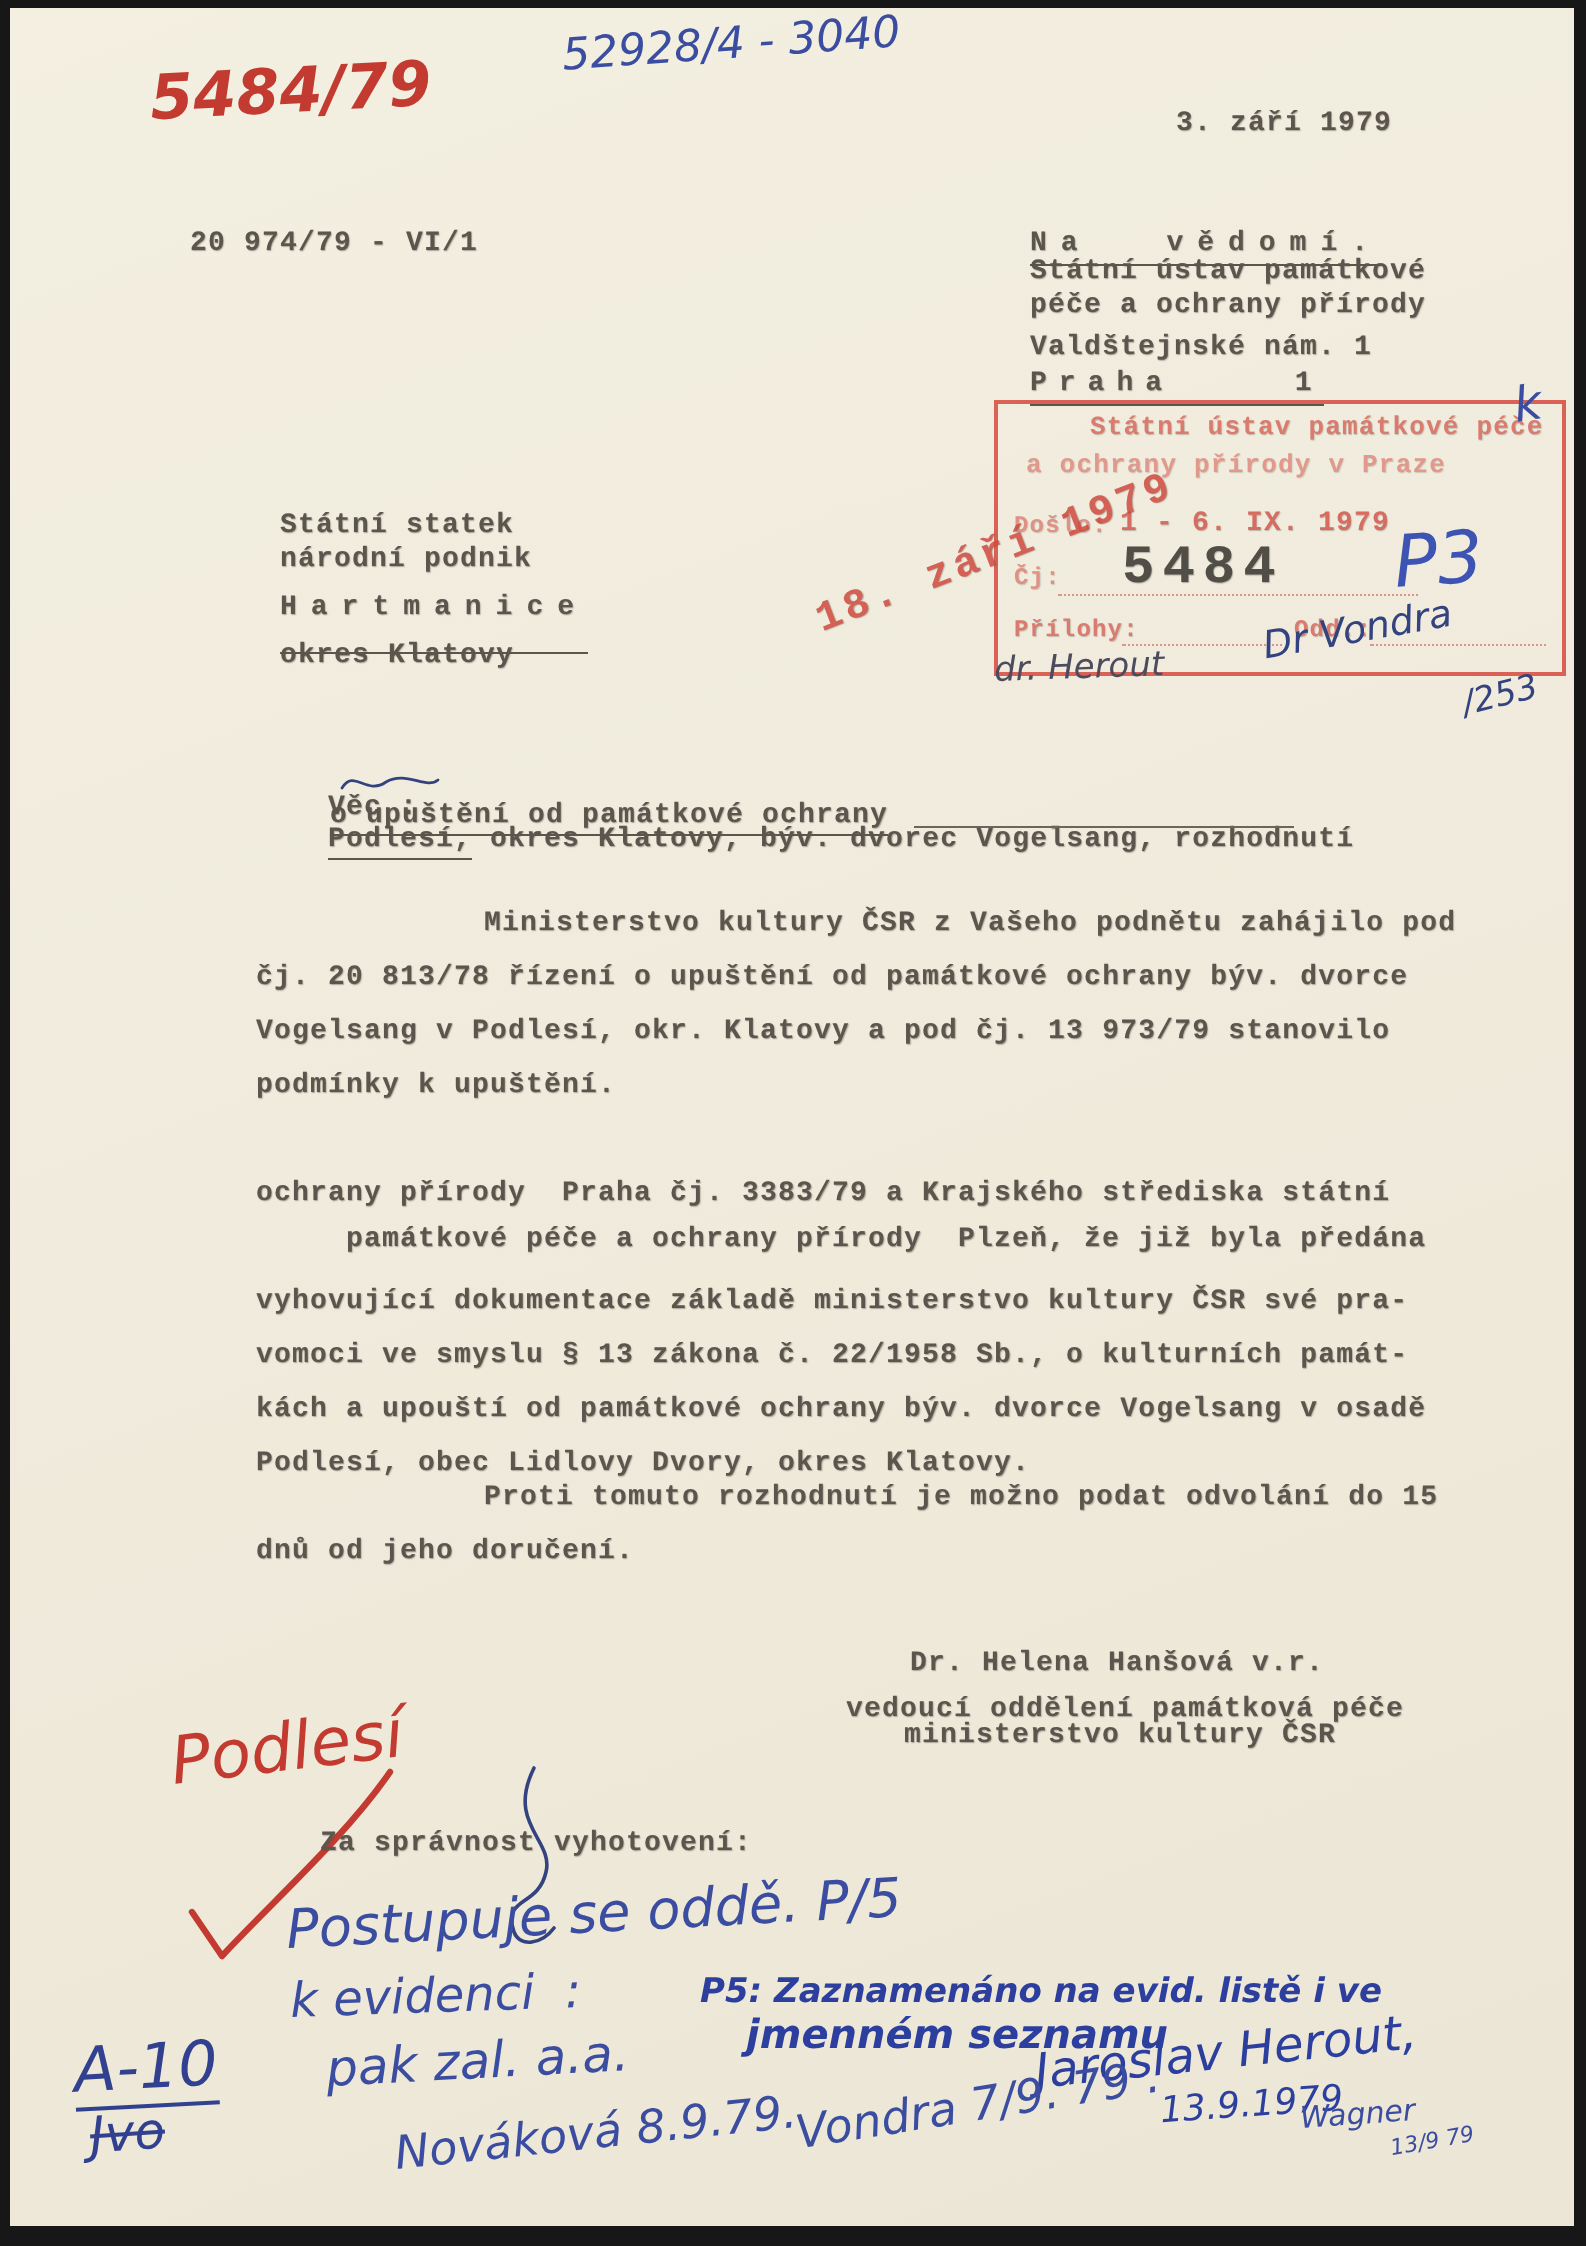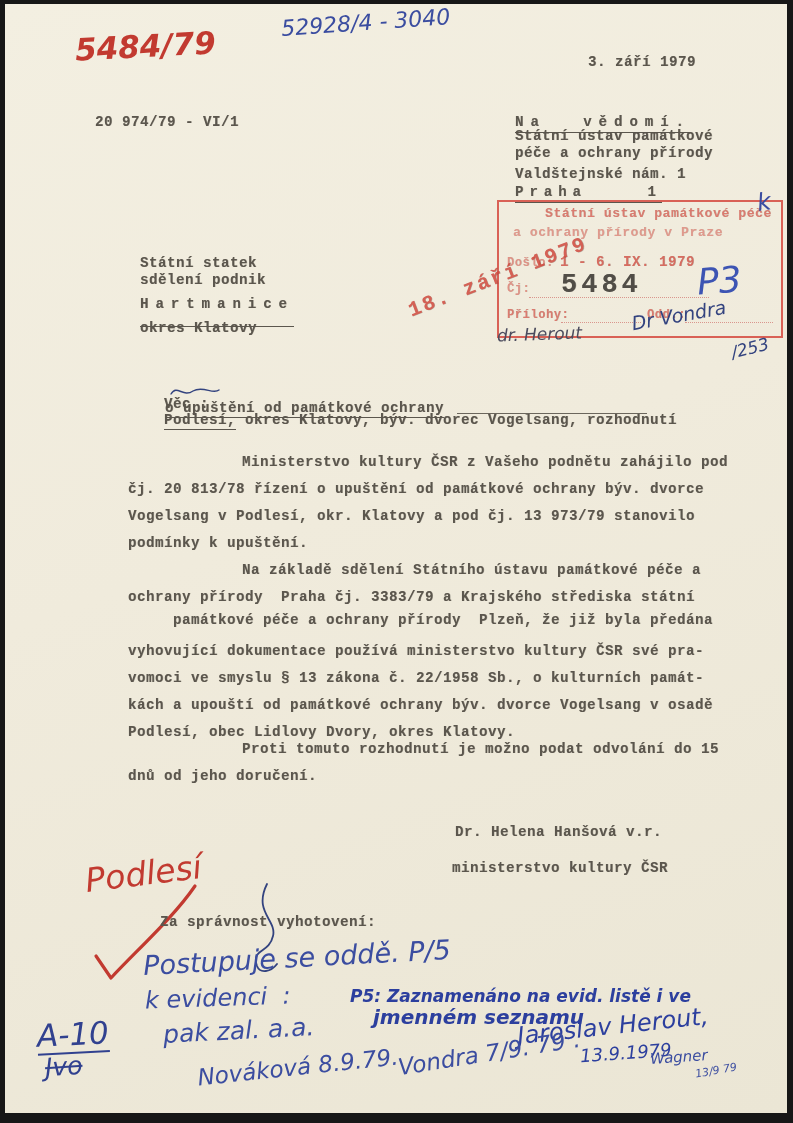--- a/index.html
+++ b/index.html
@@ -62,51 +62,51 @@
 
   <div class="t stamp-red" style="left:398px;top:262px;font-size:21px;letter-spacing:2px;transform:rotate(-21deg);opacity:.85;">18. září 1979</div>
 
   <div class="hw blue" style="left:752px;top:184px;font-size:24px;transform:rotate(-8deg);">k</div>
 
   <div class="hw" style="left:492px;top:320px;font-size:17px;color:#4c4c5e;transform:rotate(-2deg);">dr. Herout</div>
   <div class="hw" style="left:626px;top:300px;font-size:19px;color:#33437f;transform:rotate(-10deg);">Dr Vondra</div>
   <div class="hw" style="left:726px;top:334px;font-size:17px;color:#33437f;transform:rotate(-14deg);">/253</div>
 
   <div class="t" style="left:135px;top:251px;">Státní statek</div>
-  <div class="t" style="left:135px;top:268px;">sdělení podnik</div>
+  <div class="t" style="left:135px;top:268px;">národní podnik</div>
   <div class="t" style="left:135px;top:292px;letter-spacing:7px;border-bottom:1.6px solid currentColor;padding-bottom:14px;">Hartmanice</div>
   <div class="t" style="left:135px;top:316px;">okres Klatovy</div>
 
   <div class="t" style="left:123px;top:376px;">
     <span>Věc :</span>
     <span class="ul">Podlesí,</span><span> okres Klatovy, býv. dvorec Vogelsang, rozhodnutí</span>
   </div>
   <div class="t ul" style="left:160px;top:396px;">o upuštění od památkové ochrany</div>
   <div style="position:absolute;left:452px;top:396px;width:190px;height:13px;border-bottom:1.8px solid #6b665c;"></div>
   <svg style="left:162px;top:378px;" width="55" height="16" viewBox="0 0 55 16">
     <path d="M4,12 C10,2 16,16 26,9 C36,3 46,13 52,8" stroke="#33437f" stroke-width="1.4" fill="none" stroke-linecap="round"></path>
   </svg>
 
   <div class="t" style="left:237px;top:450px;">Ministerstvo kultury ČSR z Vašeho podnětu zahájilo pod</div>
   <div class="t" style="left:123px;top:477px;">čj. 20 813/78 řízení o upuštění od památkové ochrany býv. dvorce</div>
   <div class="t" style="left:123px;top:504px;">Vogelsang v Podlesí, okr. Klatovy a pod čj. 13 973/79 stanovilo</div>
   <div class="t" style="left:123px;top:531px;">podmínky k upuštění.</div>
 
-  <div class="t" style="left:237px;top:558px;">Na základě sdělení Státního ústavu památkové péče a</div>
   <div class="t" style="left:123px;top:585px;">ochrany přírody  Praha čj. 3383/79 a Krajského střediska státní</div>
   <div class="t" style="left:123px;top:608px;margin-left:45px;">památkové péče a ochrany přírody  Plzeň, že již byla předána</div>
-  <div class="t" style="left:123px;top:639px;">vyhovující dokumentace používá ministerstvo kultury ČSR své pra-</div>
+  <div class="t" style="left:123px;top:639px;">vyhovující dokumentace základě ministerstvo kultury ČSR své pra-</div>
   <div class="t" style="left:123px;top:666px;">vomoci ve smyslu § 13 zákona č. 22/1958 Sb., o kulturních památ-</div>
   <div class="t" style="left:123px;top:693px;">kách a upouští od památkové ochrany býv. dvorce Vogelsang v osadě</div>
   <div class="t" style="left:123px;top:720px;">Podlesí, obec Lidlovy Dvory, okres Klatovy.</div>
 
   <div class="t" style="left:237px;top:737px;">Proti tomuto rozhodnutí je možno podat odvolání do 15</div>
   <div class="t" style="left:123px;top:764px;">dnů od jeho doručení.</div>
 
   <div class="t" style="left:450px;top:820px;">Dr. Helena Hanšová v.r.</div>
+  <div class="t" style="left:418px;top:843px;">vedoucí oddělení památková péče</div>
   <div class="t" style="left:447px;top:856px;">ministerstvo kultury ČSR</div>
 
   <div class="hw" style="left:80px;top:850px;font-size:33px;color:#c23a30;transform:rotate(-7deg);">Podlesí</div>
   <svg style="left:78px;top:880px;" width="120" height="100" viewBox="0 0 120 100">
     <path d="M112,2 C90,34 54,66 28,94 M28,94 L13,72" stroke="#c23a30" stroke-width="3.2" fill="none" stroke-linecap="round"></path>
   </svg>
 
   <div class="t" style="left:155px;top:910px;">Za správnost vyhotovení:</div>
   <svg style="left:222px;top:878px;" width="80" height="95" viewBox="0 0 80 95">
     <path d="M40,2 C26,30 50,38 46,54 C42,72 24,66 30,84 C33,92 44,90 50,82" stroke="#33437f" stroke-width="1.8" fill="none" stroke-linecap="round"></path>

